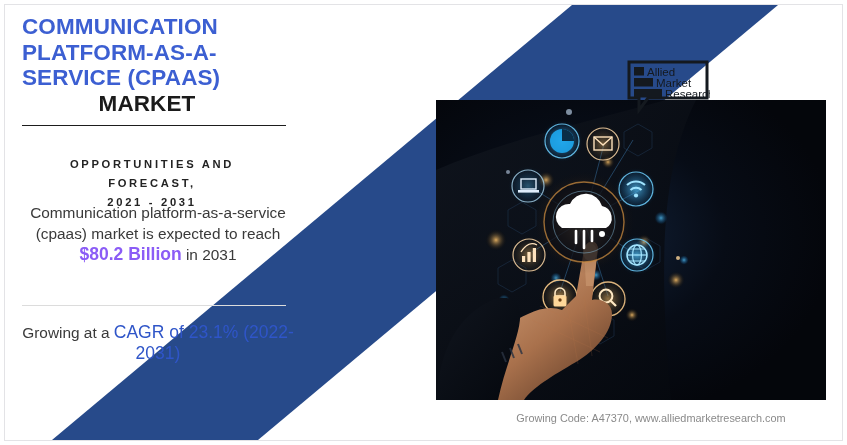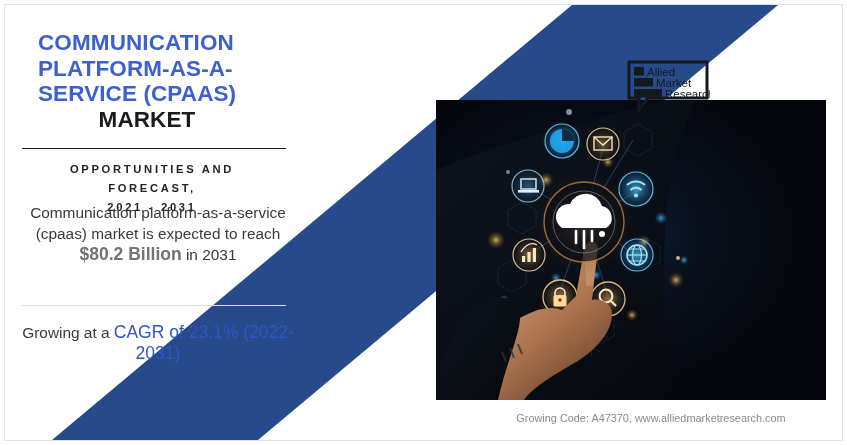--- a/index.html
+++ b/index.html
@@ -47,21 +47,21 @@
   
   .left-panel {
     position: absolute;
     left: 22px;
     top: 14px;
     width: 268px;
     z-index: 10;
   }
 
   .title-block {
-    margin: 16px;
+    margin: 0;
     padding: 0;
   }
   .title-line {
     font-size: 22.5px;
     font-weight: bold;
     line-height: 25.5px;
     letter-spacing: 0.1px;
     color: #3c5fd2;
     text-align: left;
     white-space: nowrap;
@@ -79,42 +79,42 @@
     margin: 9px 0 0 0;
   }
   .rule-light {
     width: 264px;
     height: 0;
     border-top: 1px solid #dcdcdc;
     margin: 0;
   }
 
   .forecast-heading {
-    margin-top: 11px;
+    margin-top: 29px;
     font-size: 11.2px;
     font-weight: bold;
     color: #232323;
     letter-spacing: 2.7px;
     line-height: 19px;
     text-align: center;
     padding-right: 8px;
   }
 
   .lead-text {
     position: absolute;
     left: 0;
     top: 188px;
     width: 272px;
     font-size: 15.4px;
     line-height: 21px;
     color: #3a3a3a;
     text-align: center;
   }
   .lead-text .hl {
-    color: #737373;
+    color: #8b5cf6;
     font-weight: bold;
     font-size: 17.5px;
   }
 
   .cagr-divider-wrap {
     position: absolute;
     left: 0;
     top: 291px;
     width: 272px;
   }

